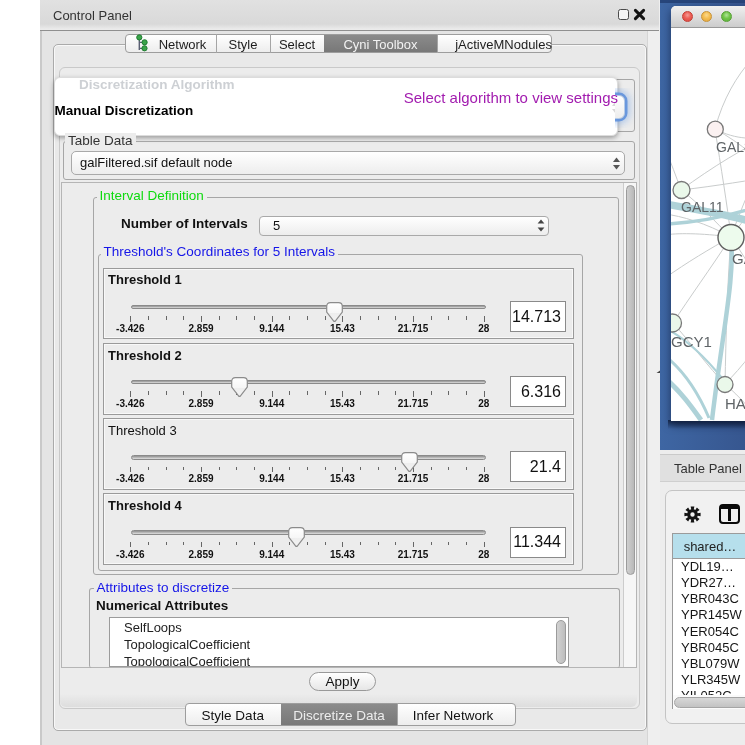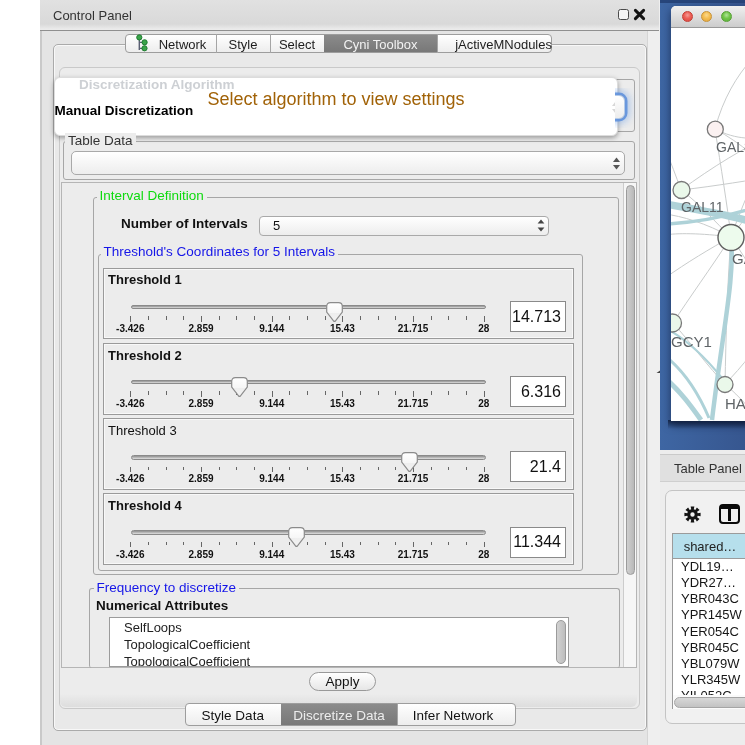--- a/index.html
+++ b/index.html
@@ -63,26 +63,27 @@
 <div class="abs" style="left:14px;top:77px;width:564px;height:59px;background:#ffffff;border:1px solid #dcdcdc;border-radius:6px;box-shadow:0 2px 5px rgba(0,0,0,0.35);box-sizing:border-box;"></div>
 <div class="abs" style="left:39px;top:76.5px;font-size:13.5px;font-weight:bold;color:#cdd0d4;">Discretization Algorithm</div>
     <svg class="abs" style="left:571px;top:101px;" width="9" height="13" viewBox="0 0 9 13">
       <path d="M4.5 0.5 L8 5 L1 5 Z" fill="#d8d8d8"></path>
       <path d="M4.5 12.5 L8 8 L1 8 Z" fill="#d8d8d8"></path>
     </svg>
 
 <div class="abs" style="left:575px;top:88px;width:21px;height:40px;overflow:hidden;">
   <div style="position:absolute;left:-544px;top:7px;width:554px;height:24px;background:linear-gradient(#ffffff,#ededed);border:1px solid #b5cbe8;border-radius:6px;box-shadow:0 0 0 2.5px rgba(96,145,220,0.9),0 0 7px 5px rgba(110,160,230,0.45);box-sizing:border-box;"></div>
 </div>
-<div class="abs" style="left:14px;top:89px;width:564px;text-align:center;font-size:18px;color:#a16207;">Select algorithm to view settings</div>
+<div class="abs" style="left:14px;top:89px;width:564px;text-align:right;font-size:15px;color:#a21caf;">Select algorithm to view settings</div>
 <div class="abs" style="left:14.5px;top:103.3px;font-size:13.5px;font-weight:bold;color:#000;">Manual Discretization</div>
 
 <div class="abs" style="left:23px;top:141px;width:570px;height:37px;border:1px solid #a6a6a6;border-radius:3px;"></div>
 <div class="abs" style="left:25px;top:132.5px;background:#ececec;padding:0 3px;font-size:13.5px;color:#333;">Table Data</div>
 <div class="abs" style="left:31px;top:151px;width:554px;height:24px;background:linear-gradient(#ffffff,#ededed);border:1px solid #a9a9a9;border-radius:5px;box-sizing:border-box;"></div>
+<div class="abs" style="left:40px;top:155px;font-size:13px;color:#111;">galFiltered.sif default node</div>
 <svg class="abs" style="left:572px;top:157px;" width="9" height="13" viewBox="0 0 9 13">
       <path d="M4.5 0.5 L8 5 L1 5 Z" fill="#555"></path>
       <path d="M4.5 12.5 L8 8 L1 8 Z" fill="#555"></path>
     </svg>
 
 <div class="abs" style="left:21px;top:182px;width:576px;height:486px;border:1px solid #b5b5b5;background:#ececec;box-sizing:border-box;"></div>
 
 <div class="abs" style="left:583px;top:183px;width:13px;height:484px;background:#f6f6f6;border-left:1px solid #cccccc;box-sizing:border-box;"></div>
 <div class="abs" style="left:585.5px;top:185px;width:9px;height:390px;background:linear-gradient(90deg,#cfcfcf,#b8b8b8);border:1px solid #9b9b9b;border-radius:5px;box-sizing:border-box;"></div>
 
@@ -267,21 +268,21 @@
           <stop offset="0.55" stop-color="#f6f6f6"></stop>
           <stop offset="0.56" stop-color="#eeeeee"></stop>
           <stop offset="1" stop-color="#f2f2f2"></stop>
         </linearGradient>
       </defs>
     </svg>
     <div class="abs" style="left:470px;top:526.6px;width:56px;height:31px;background:#fff;border:1px solid #8a8a8a;box-sizing:border-box;"></div>
     <div class="abs" style="left:470px;top:533.3px;width:51px;text-align:right;font-size:16px;color:#111;">11.344</div>
 
 <div class="abs" style="left:49px;top:588px;width:529px;height:79px;border:1px solid #a6a6a6;border-radius:3px;border-bottom:none;"></div>
-<div class="abs" style="left:53.5px;top:579.8px;background:#ececec;padding:0 3px;font-size:13.5px;color:#1515e8;">Frequency to discretize</div>
+<div class="abs" style="left:53.5px;top:579.8px;background:#ececec;padding:0 3px;font-size:13.5px;color:#1515e8;">Attributes to discretize</div>
 <div class="abs" style="left:56px;top:597.6px;font-size:13.5px;font-weight:bold;color:#111;">Numerical Attributes</div>
 <div class="abs" style="left:69px;top:617px;width:460px;height:50px;background:#ffffff;border:1px solid #9b9b9b;box-sizing:border-box;overflow:hidden;">
   <div style="position:absolute;left:14px;top:2px;font-size:13px;color:#222;">SelfLoops</div>
   <div style="position:absolute;left:14px;top:19px;font-size:13px;color:#222;">TopologicalCoefficient</div>
   <div style="position:absolute;left:14px;top:36px;font-size:13px;color:#222;">TopologicalCoefficient</div>
   <div style="position:absolute;right:2px;top:2px;width:10px;height:44px;background:linear-gradient(90deg,#d2d2d2,#bdbdbd);border:1px solid #9b9b9b;border-radius:5px;box-sizing:border-box;"></div>
 </div>
 
 <div class="abs" style="left:269px;top:671.5px;width:67px;height:19px;background:linear-gradient(#ffffff,#e6e6e6);border:1px solid #999;border-radius:9.5px;box-sizing:border-box;"></div>
 <div class="abs" style="left:269px;top:673.5px;width:67px;text-align:center;font-size:13.5px;color:#111;">Apply</div>

